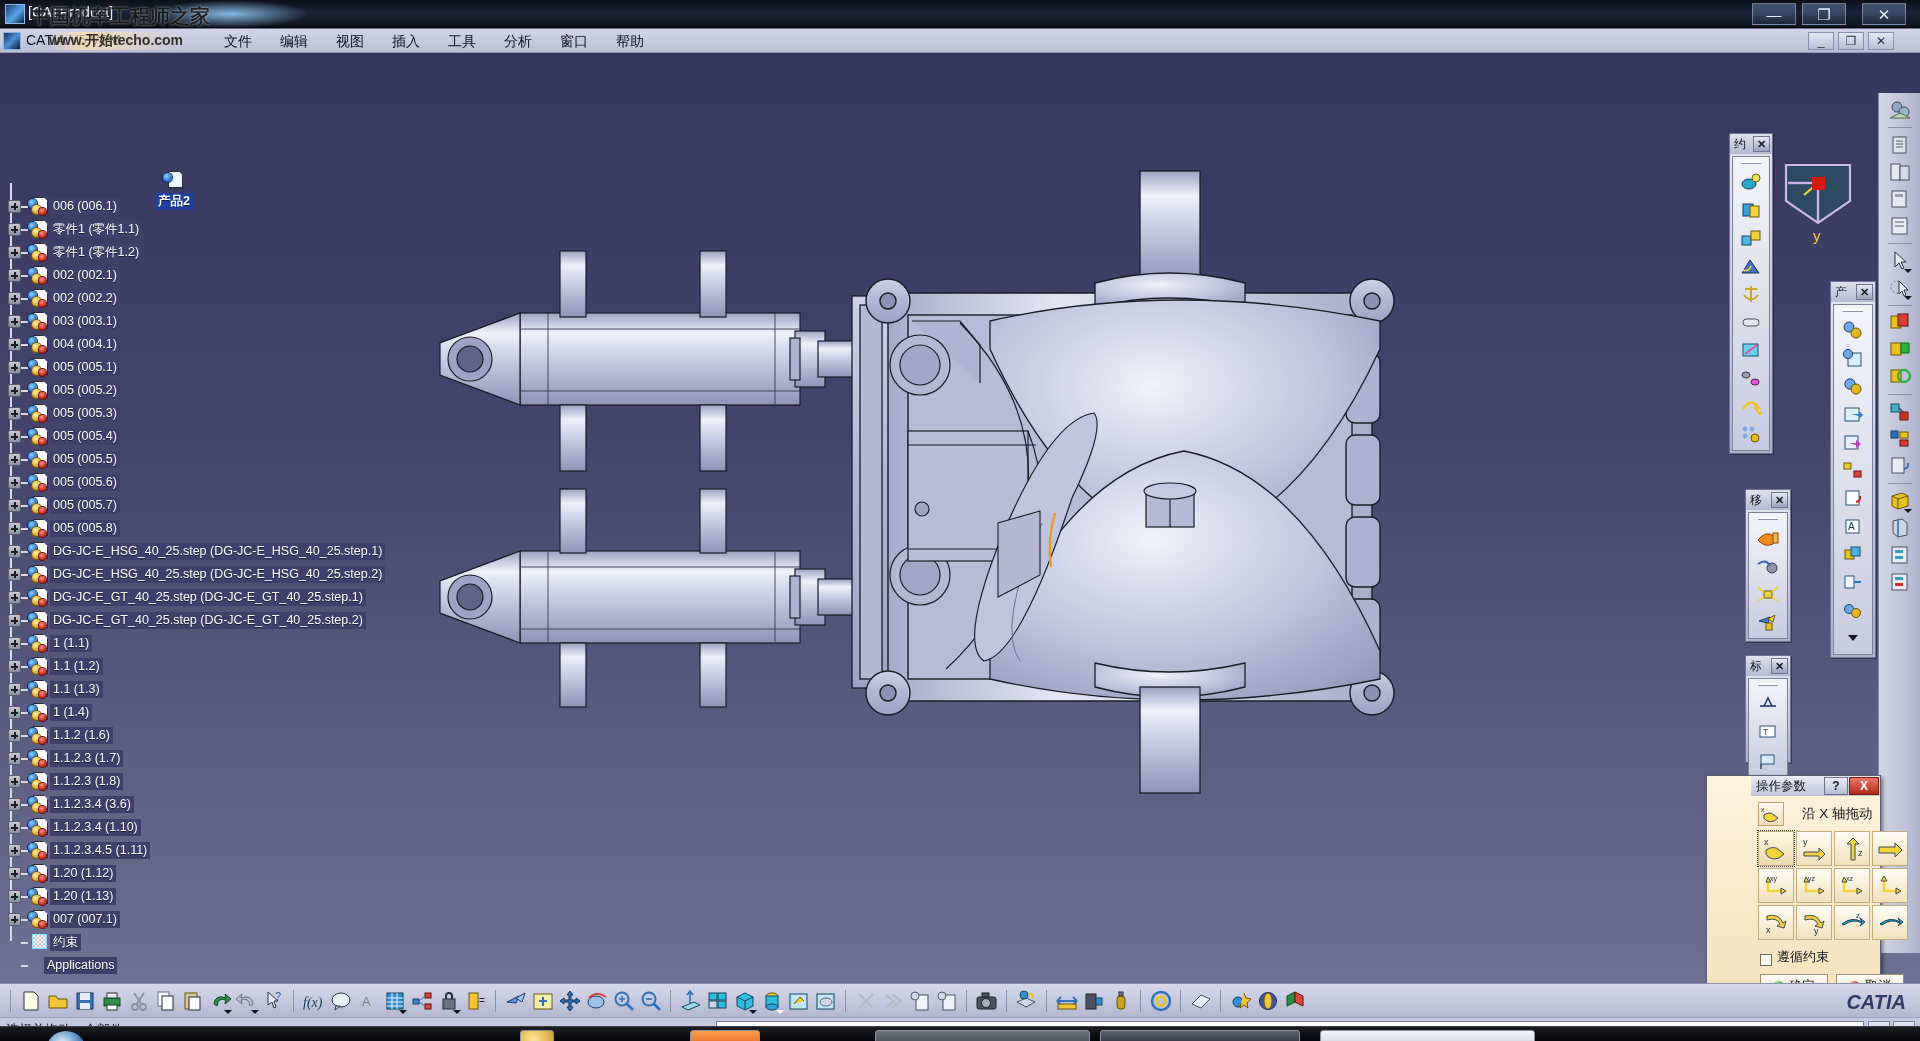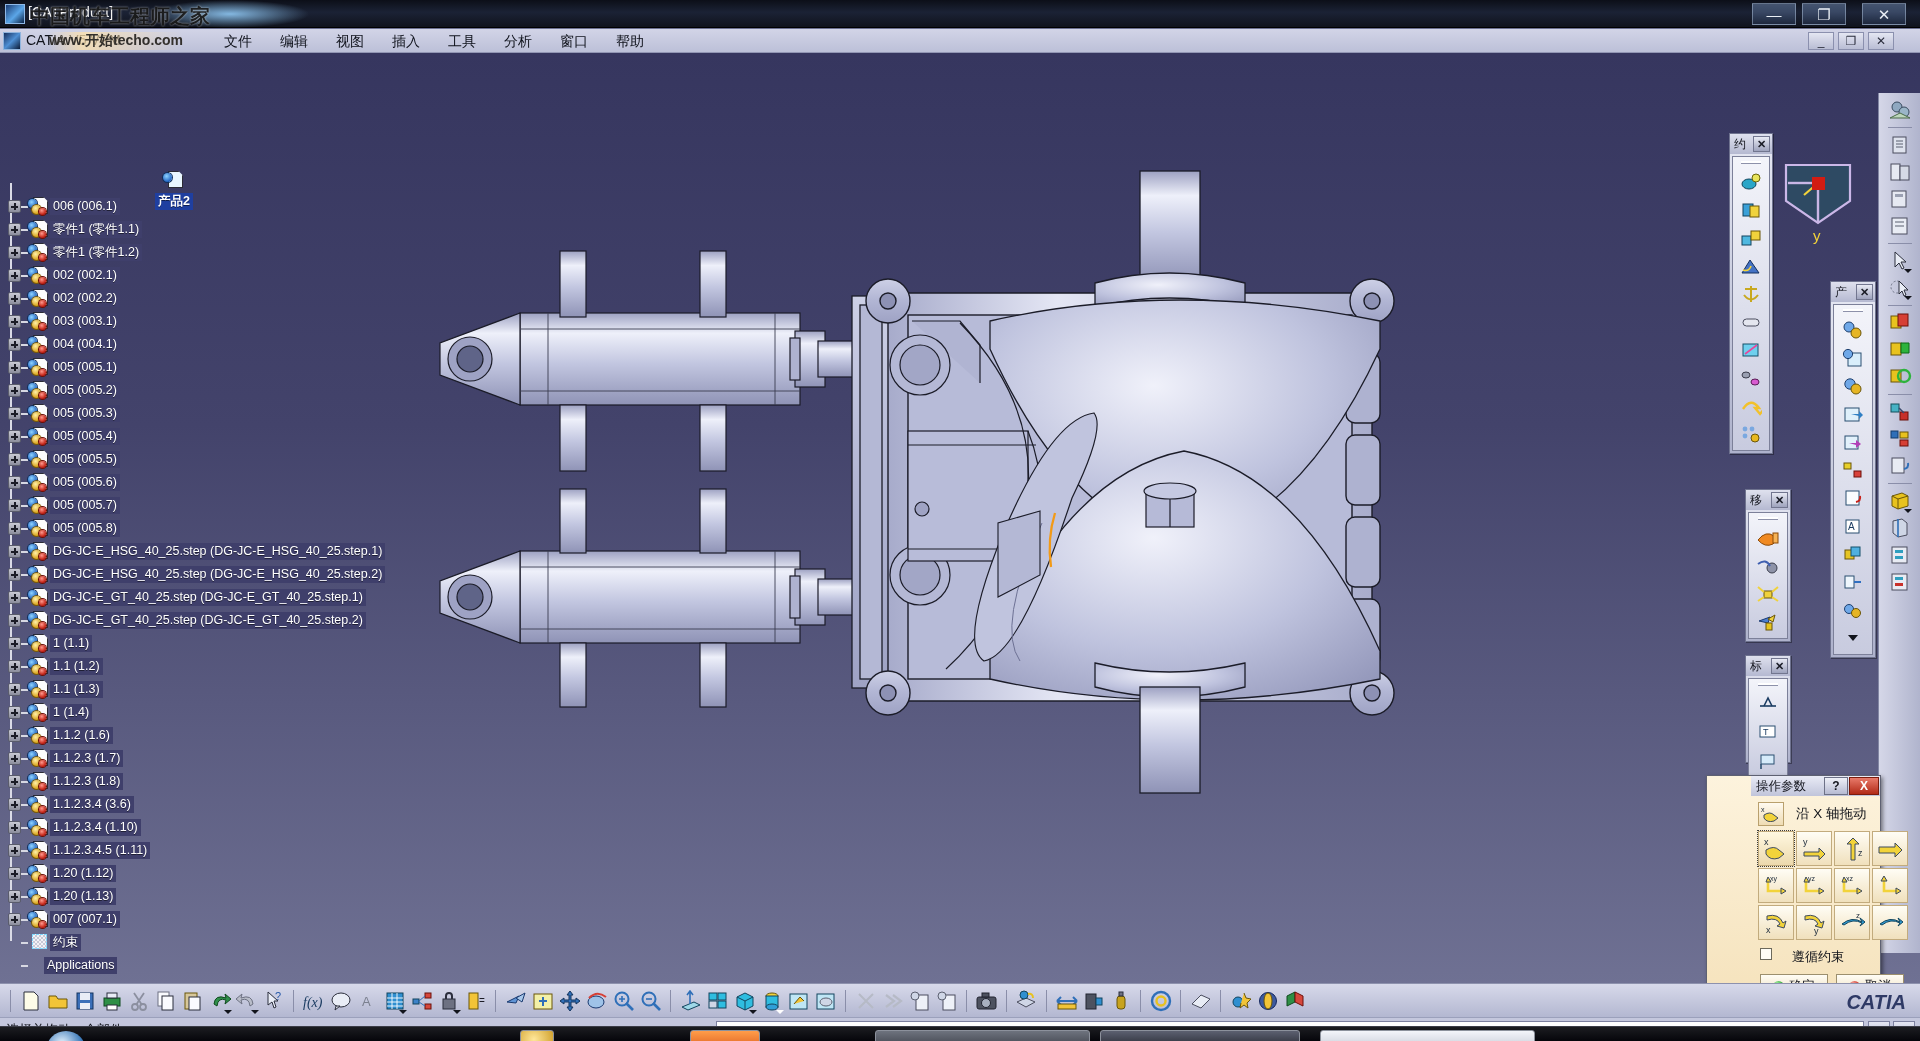--- a/index.html
+++ b/index.html
@@ -202,36 +202,36 @@
     font-size:12px; color:#13151d; font-weight:bold;
     display:flex; align-items:center; justify-content:center;
     background:linear-gradient(180deg,#eef0f8,#b6bad2);
   }
   .dlg-btn.close{
     background:linear-gradient(180deg,#e87a6a,#b22a17); color:#fff;
     border-color:#7c1c0c; width:30px;
   }
   #dlg-body{ padding:6px 7px 8px; }
   #dlg-mode{
-    display:flex; align-items:center; gap:12px; margin-bottom:5px;
+    display:flex; align-items:center; gap:18px; margin-bottom:5px;
   }
   #dlg-mode-icon{
     width:26px; height:24px; border:1px solid #b9a06d;
     background:linear-gradient(180deg,#fffaf0,#efdcb4);
     display:flex; align-items:center; justify-content:center;
   }
   #dlg-mode-label{ font-size:13.5px; color:#111319; white-space:nowrap; }
   #dlg-grid{ display:grid; grid-template-columns:repeat(4,36px); gap:2px; }
   .dgbtn{
     width:36px; height:35px; border:1px solid #c2ab7d;
     background:linear-gradient(180deg,#fffdf5,#f0e0bc);
     display:flex; align-items:center; justify-content:center; position:relative;
   }
   .dgbtn.sel{ outline:1px dotted #3b3b3b; background:linear-gradient(180deg,#fff8e0,#ecd9ae); }
-  #dlg-check{ display:flex; align-items:flex-start; gap:20px; margin:8px 0 8px 2px; }
+  #dlg-check{ display:flex; align-items:flex-end; gap:5px; margin:8px 0 8px 2px; }
   #dlg-check .box{
     width:12px; height:12px; background:#fffdf6; border:1px solid #6d6a5c;
   }
   #dlg-check .lbl{ font-size:13px; color:#111319; }
   #dlg-actions{ display:flex; gap:8px; padding-left:2px; }
   .dlg-action{
     min-width:68px; height:24px; border:1px solid #9c8f6e;
     background:linear-gradient(180deg,#fffdf6,#ecdcb6);
     display:flex; align-items:center; justify-content:center; gap:5px;
     font-size:13px; color:#11131b;

